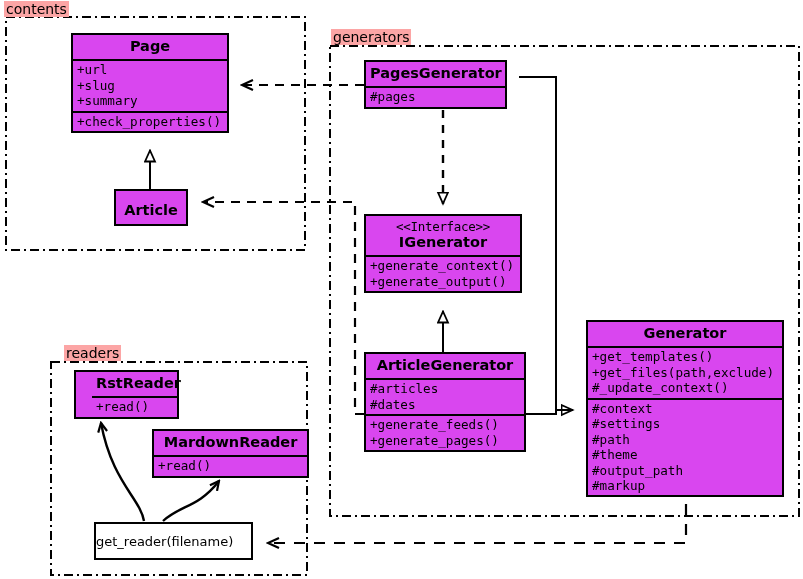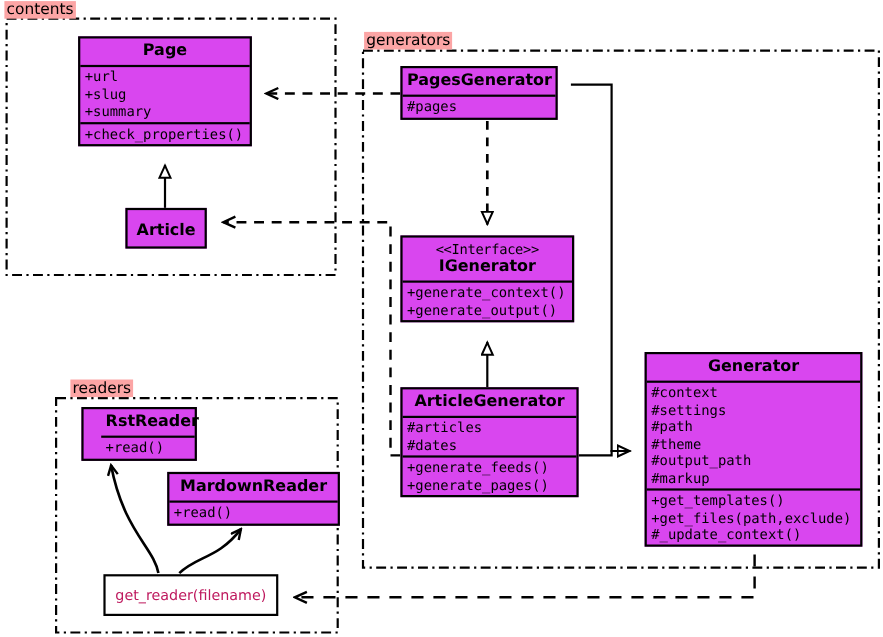--- a/index.html
+++ b/index.html
@@ -78,24 +78,23 @@
   }
   
   .fnbox {
     position: absolute;
     box-sizing: border-box;
     background: #ffffff;
     border: 2px solid #000;
     z-index: 5;
     display: flex;
     align-items: center;
-    justify-content: center;
     font-family: "DejaVu Sans", sans-serif;
     font-size: 13px;
-    color: #be185d;
+    color: #000000;
   }
 </style>
 </head>
 <body>
 
 <div id="canvas">
 
   <svg class="layer" viewBox="0 0 803 579" xmlns="http://www.w3.org/2000/svg">
     <defs>
       <marker id="hollowTri" markerWidth="14" markerHeight="14" refX="12.5" refY="6" orient="auto" markerUnits="userSpaceOnUse">
@@ -190,32 +189,32 @@
       <div class="row">+generate_feeds()</div>
       <div class="row">+generate_pages()</div>
     </div>
   </div>
 
   <div class="cls" style="left:586px; top:320px; width:198px;">
     <div class="hdr">
       <span>Generator</span>
     </div>
     <div class="sect">
+      <div class="row">+get_templates()</div>
+      <div class="row">+get_files(path,exclude)</div>
+      <div class="row">#_update_context()</div>
+    </div>
+    <div class="sect">
       <div class="row">#context</div>
       <div class="row">#settings</div>
       <div class="row">#path</div>
       <div class="row">#theme</div>
       <div class="row">#output_path</div>
       <div class="row">#markup</div>
     </div>
-    <div class="sect">
-      <div class="row">+get_templates()</div>
-      <div class="row">+get_files(path,exclude)</div>
-      <div class="row">#_update_context()</div>
-    </div>
   </div>
 
   <div class="cls" style="left:74px; top:370px; width:105px;padding-left:16px;">
     <div class="hdr">
       <span>RstReader</span>
     </div>
     <div class="sect">
       <div class="row">+read()</div>
     </div>
   </div>

